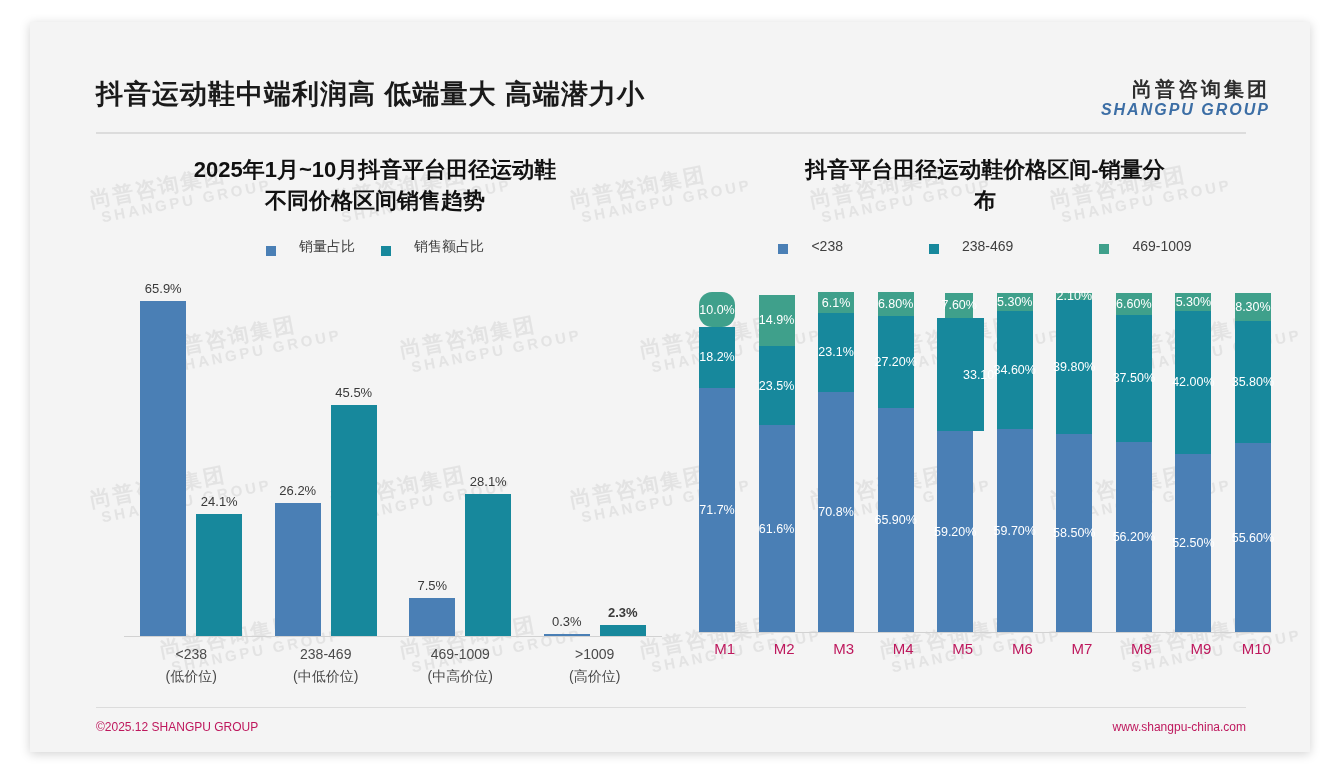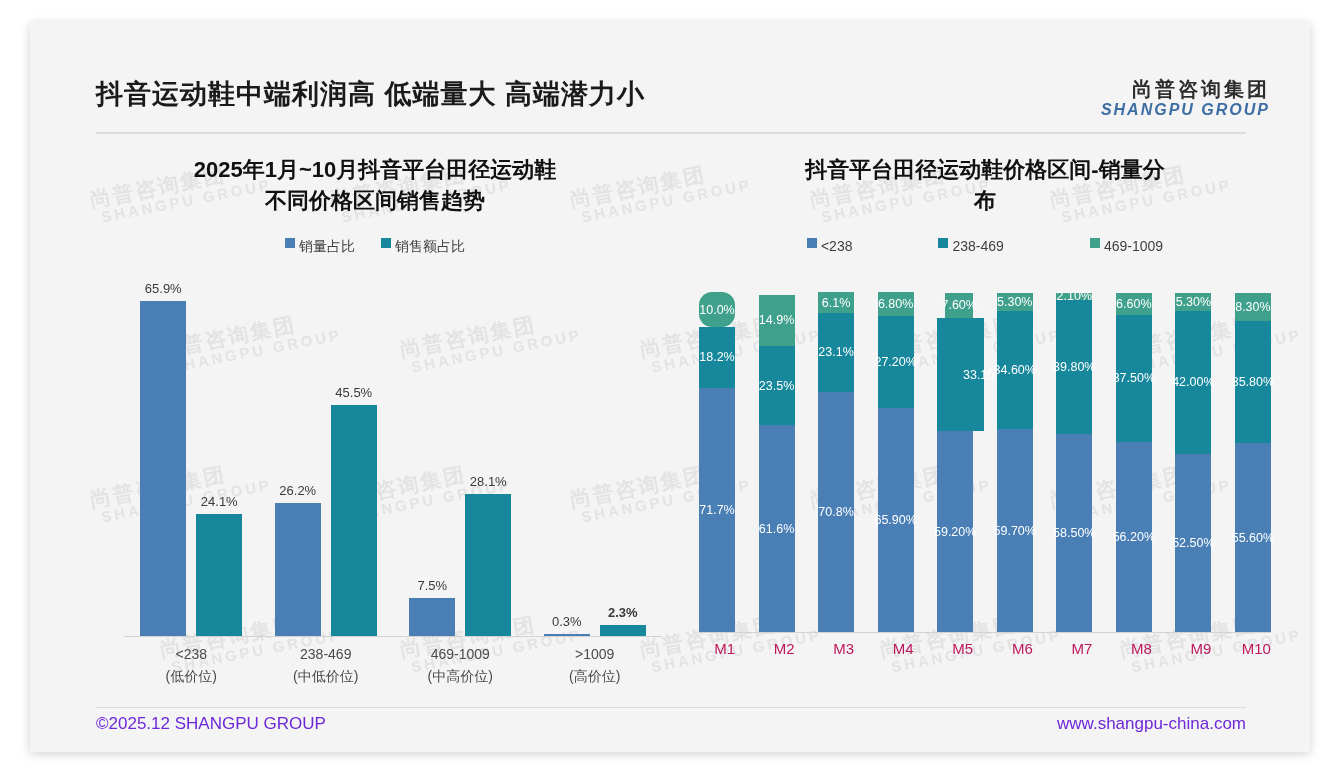--- a/index.html
+++ b/index.html
@@ -62,21 +62,21 @@
     text-align: center; font-size: 22px; font-weight: bold; color: #111;
     line-height: 1.42; padding: 0 28px; margin-top: 14px;
   }
   .panel-title .l2 { display: block; }
 
   .legend {
     display: flex; justify-content: center; align-items: center;
     margin-top: 22px; gap: 26px;
   }
   .legend.wide { gap: 86px; }
-  .legend-item { display: flex; align-items: flex-start; gap: 4px; }
+  .legend-item { display: flex; align-items: flex-end; gap: 23px; }
   .legend-swatch { width: 10px; height: 10px; display: inline-block; }
   .legend-label { font-size: 14px; color: #3f3f3f; }
 
   
   .chart-l { position: relative; margin-top: 16px; height: 420px; }
   .plot-l {
     position: absolute; left: 54px; right: 18px; top: 8px; height: 356px;
   }
   .axis-l {
     position: absolute; left: 54px; right: 18px; top: 364px;
@@ -121,21 +121,21 @@
   }
   .cat-r { width: 36px; text-align: right; font-size: 15px; color: #be185d; }
 
   
   .footer-rule {
     position: absolute; left: 66px; bottom: 44px; width: 1150px; height: 1px;
     background: #dcdcdc; z-index: 5;
   }
   .footer { position: absolute; left: 66px; right: 64px; bottom: 18px; z-index: 5;
             display: flex; justify-content: space-between; }
-  .footer span { font-size: 17px; color: #6d28d9; }
+  .footer span { font-size: 12px; color: #be185d; }
 </style>
 </head>
 <body>
 
 <div id="slide">
 
   <div class="wm-layer" id="wm-layer">
       <div class="wm" style="left: 60px; top: 150px;">
         <span class="cn">尚普咨询集团</span>
         <span class="en">SHANGPU GROUP</span>

